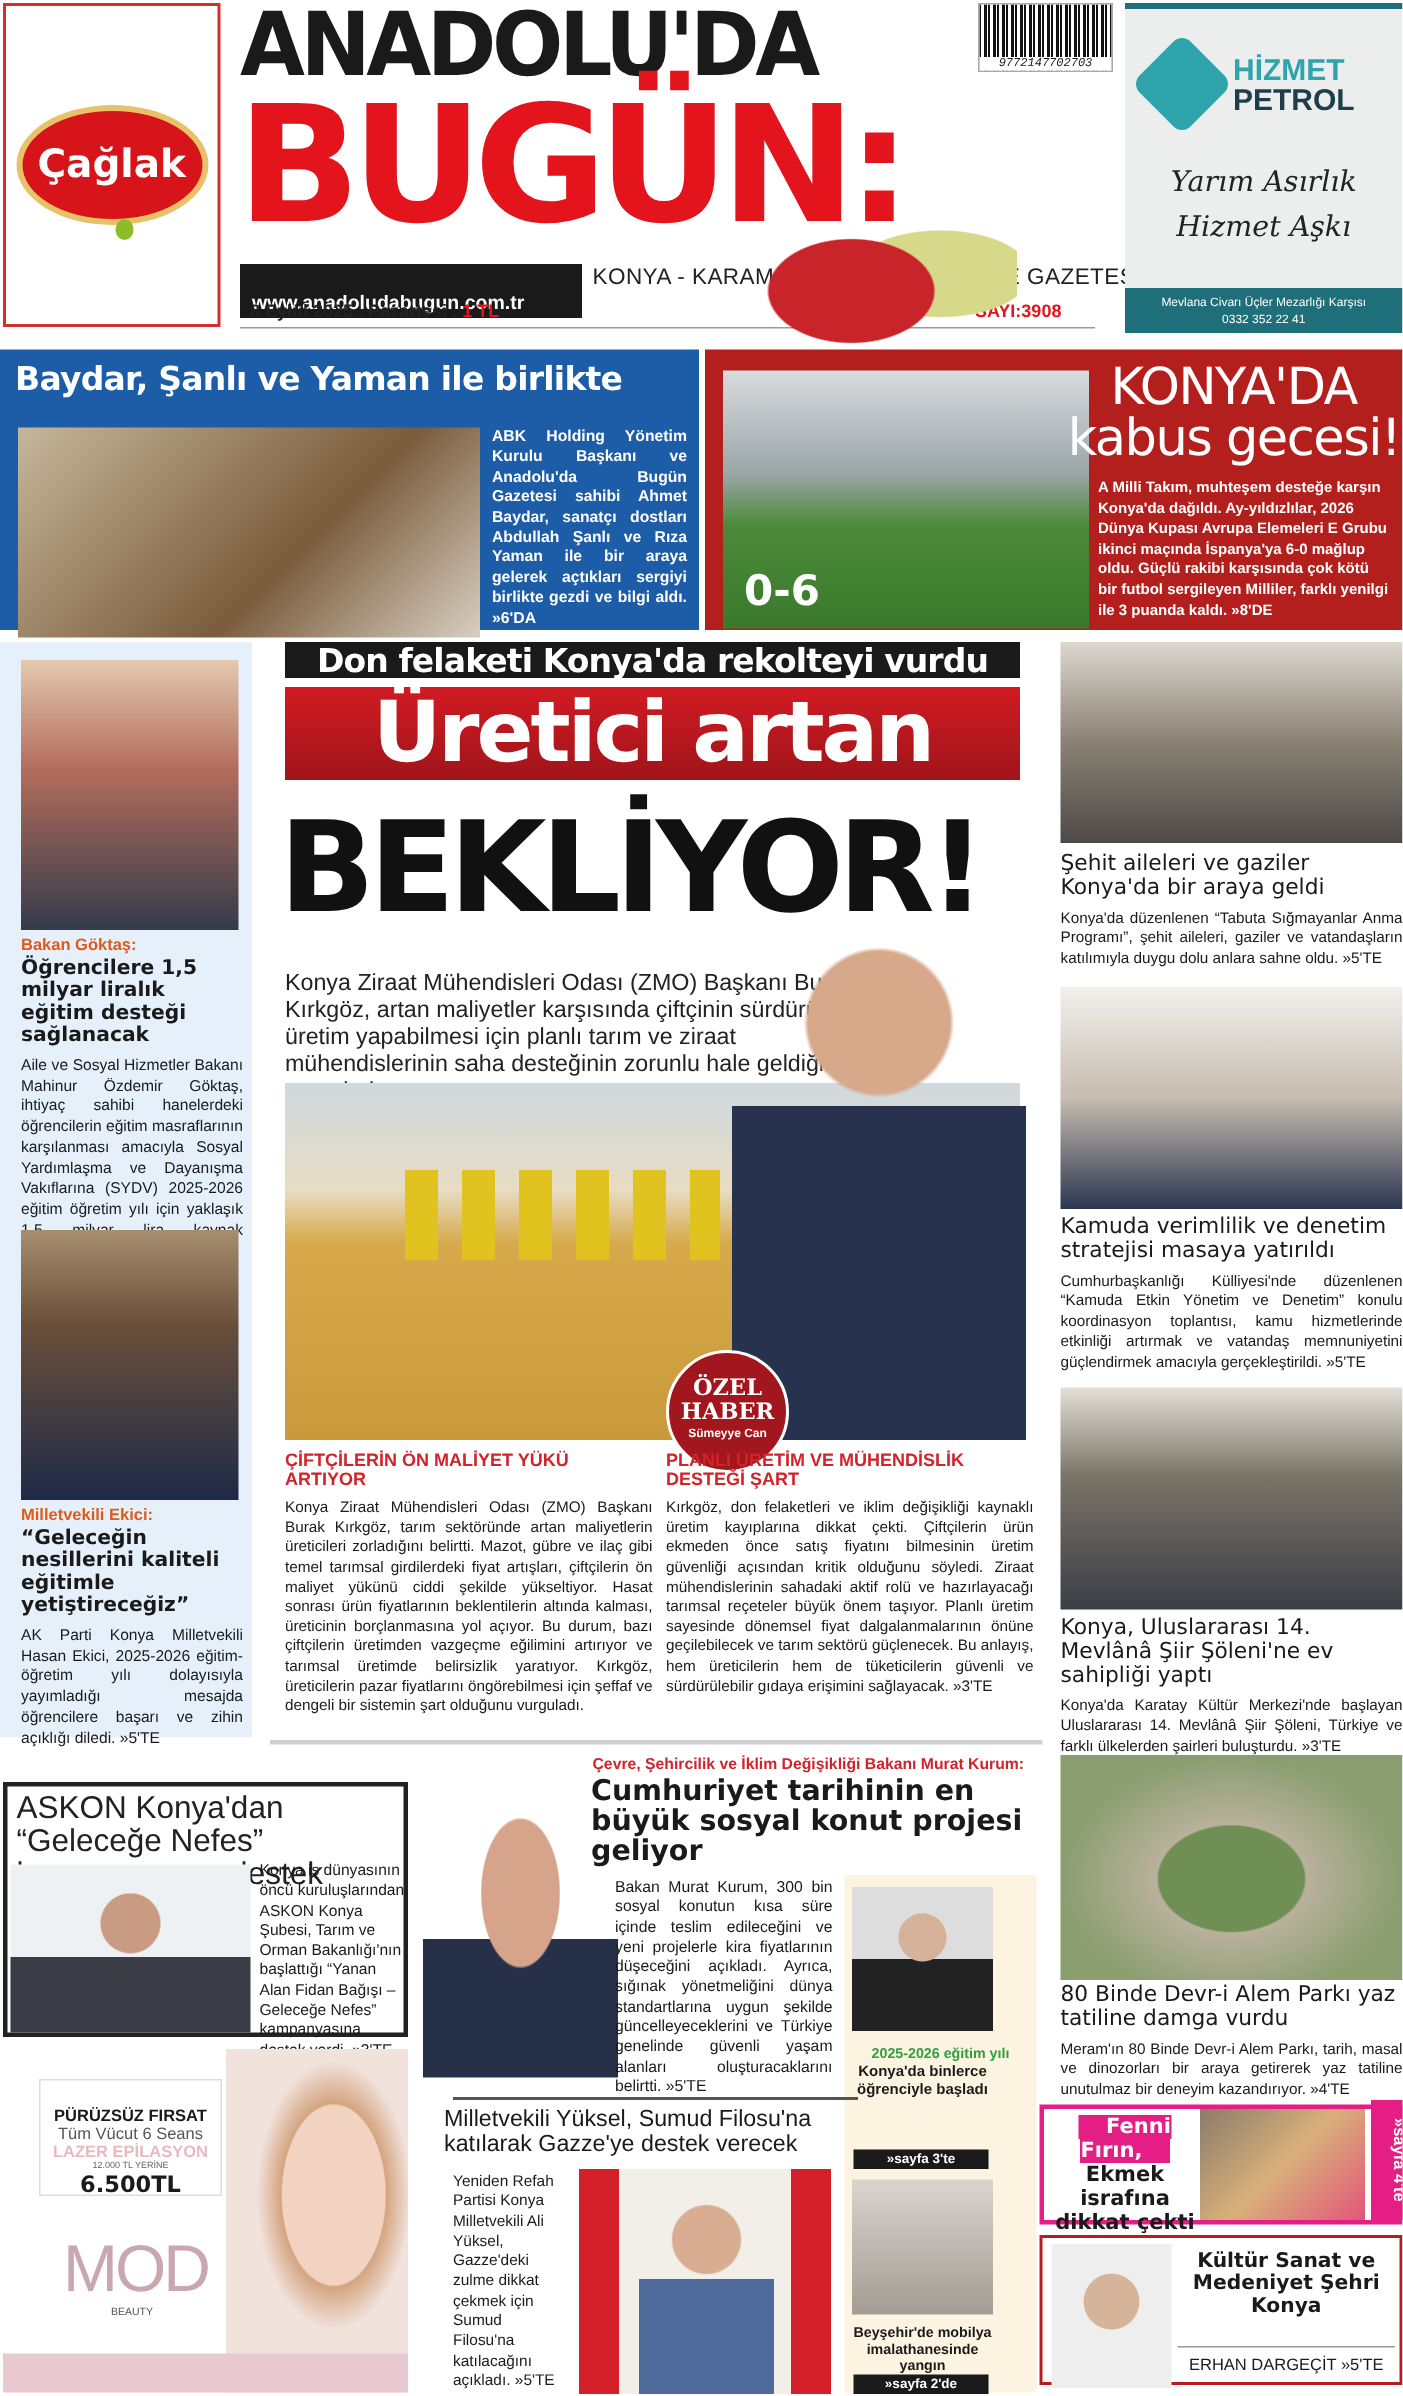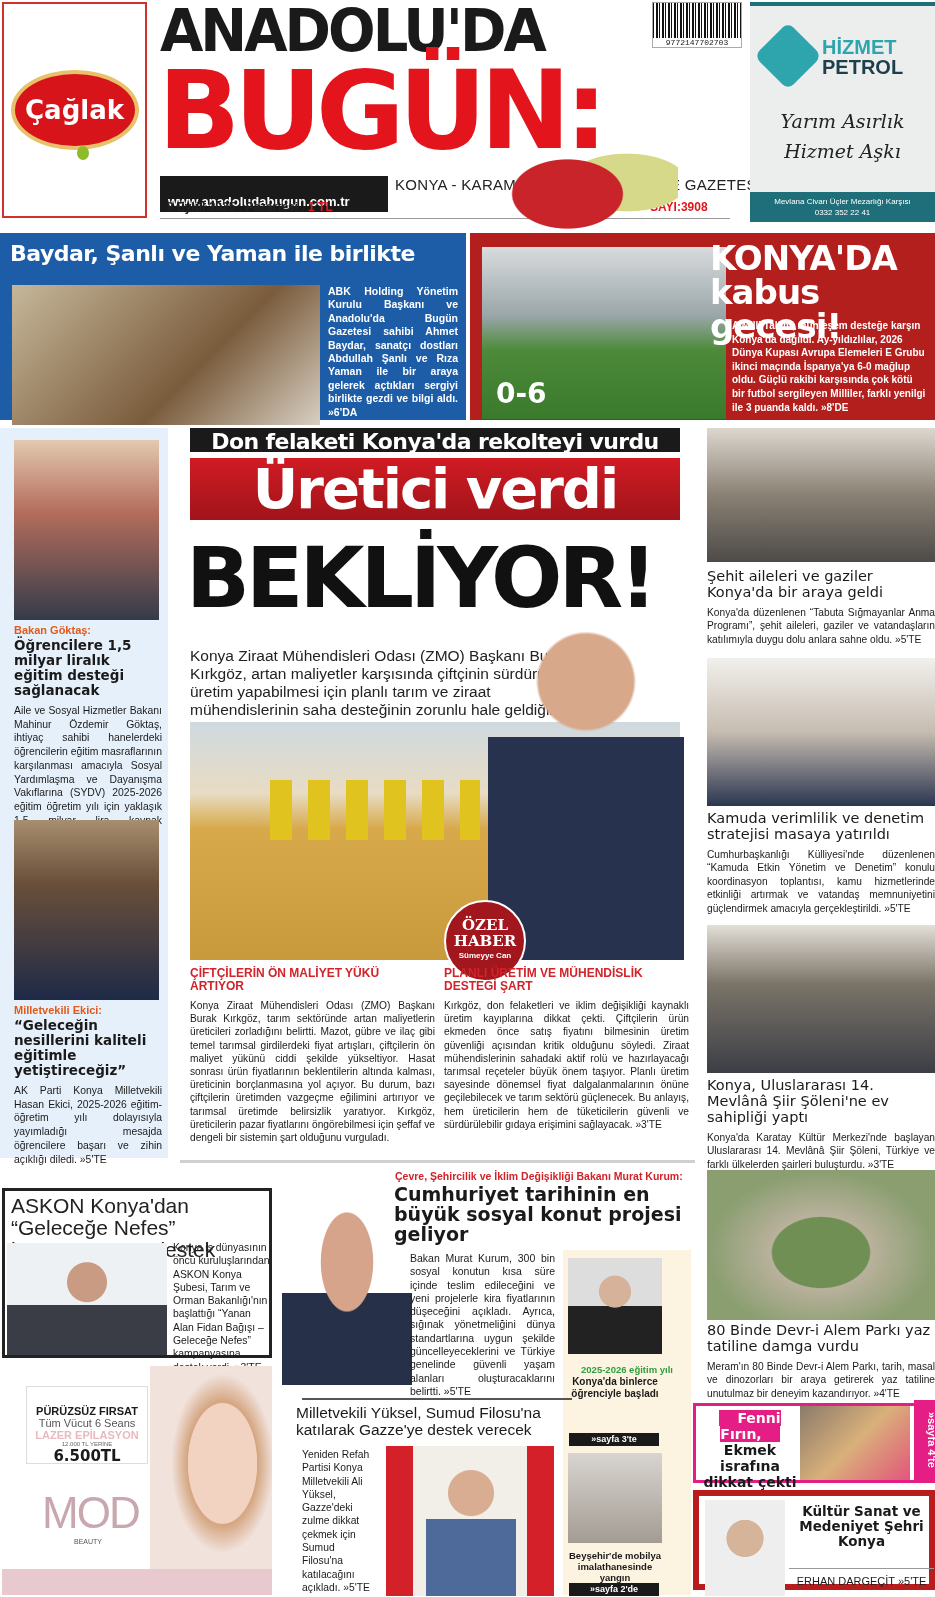--- a/index.html
+++ b/index.html
@@ -10,37 +10,37 @@
 .caglak .oval{width:128px;height:80px;border-radius:50%;background:#d7141a;border:4px solid #e8c26a;display:flex;align-items:center;justify-content:center;color:#fff;font-weight:bold;font-size:26px;font-family:"DejaVu Sans",sans-serif;position:relative}
 .caglak .drop{position:absolute;bottom:-14px;left:62px;width:12px;height:14px;background:#8dbb2a;border-radius:50% 50% 50% 50%}
 .title1{left:160px;top:2px;font-family:"DejaVu Sans",sans-serif;font-weight:900;font-size:56px;letter-spacing:-3px;color:#1a1a1a;line-height:58px;transform:scaleY(1.05)}
 .title2{left:158px;top:56px;font-family:"DejaVu Sans",sans-serif;font-weight:900;font-size:108px;letter-spacing:-6px;color:#e3141b;line-height:110px}
 .url{left:160px;top:176px;width:228px;height:20px;background:#1a1a1a;color:#fff;font-size:13px;font-weight:bold;padding:18px 8px}
 .region{left:395px;top:176px;font-size:15px;color:#222;letter-spacing:.3px}
 .dateline{left:160px;top:200px;font-size:12px;font-weight:bold;color:#222}
 .dateline .red{color:#e3141b}
 .sayi{left:650px;top:200px;font-size:12px;font-weight:bold;color:#e3141b}
 .hr1{left:160px;top:218px;width:570px;height:1px;background:#999}
-.barcode{left:652px;top:2px;width:90px;height:46px;border:1px solid #aaa;background:repeating-linear-gradient(90deg,#111 0 1px,#fff 1px 3px,#111 3px 5px,#fff 5px 6px);}
+.barcode{left:652px;top:2px;width:90px;height:46px;border:1px solid #aaa;background:repeating-linear-gradient(90deg,#111 0 1px,#fff 1px 3px,#111 3px 5px,#fff 5px 6px);font-style:italic;}
 .barcode span{position:absolute;bottom:0;left:0;right:0;background:#fff;font-size:8px;text-align:center;font-family:"Liberation Mono",monospace}
 .hizmet{left:750px;top:2px;width:185px;height:220px;background:#eceeee;border-top:4px solid #1f6f7a}
 .hizmet .logo{position:absolute;left:14px;top:26px;width:48px;height:48px;background:#2ea5ad;transform:rotate(45deg);border-radius:8px}
 .hizmet .name1{position:absolute;left:72px;top:30px;font-size:20px;font-weight:bold;color:#2ea5ad}
 .hizmet .name2{position:absolute;left:72px;top:50px;font-size:20px;font-weight:bold;color:#1d3e4a}
 .hizmet .slogan{position:absolute;left:0;right:0;top:100px;text-align:center;font-family:"DejaVu Serif",serif;font-style:italic;font-size:19px;color:#222;line-height:30px}
 .hizmet .addr{position:absolute;left:0;right:0;bottom:0;height:30px;background:#1f6f7a;color:#fff;font-size:8px;text-align:center;padding-top:4px;line-height:11px}
 
 .baydar{left:0;top:233px;width:466px;height:187px;background:#1d5da7}
 .baydar h2{position:absolute;left:10px;top:8px;color:#fff;font-family:"DejaVu Sans",sans-serif;font-weight:900;font-size:22px;letter-spacing:-.5px}
 .baydar .photo{position:absolute;left:12px;top:52px;width:308px;height:140px;background:linear-gradient(135deg,#c6b79a,#7a5c3c 60%,#d8cfc2)}
 .baydar p{position:absolute;left:328px;top:52px;width:130px;color:#fff;font-size:10.5px;font-weight:bold;line-height:13.4px;text-align:justify}
 .konya{left:470px;top:233px;width:465px;height:187px;background:#b21f1d}
 .konya .photo{position:absolute;left:12px;top:14px;width:244px;height:172px;background:linear-gradient(180deg,#d9dbde 0,#9aa6a8 40%,#4d8a3a 60%,#3a7a2c 100%)}
 .konya .score{position:absolute;left:26px;top:144px;color:#fff;font-family:"DejaVu Sans",sans-serif;font-weight:900;font-size:28px}
-.konya h2{position:absolute;left:240px;top:8px;width:225px;color:#fff;font-family:"DejaVu Sans",sans-serif;font-weight:700;font-size:34px;line-height:34px;text-align:left;letter-spacing:-1px}
+.konya h2{position:absolute;left:240px;top:8px;width:225px;color:#fff;font-family:"DejaVu Sans",sans-serif;font-weight:400;font-size:34px;line-height:34px;text-align:center;letter-spacing:-1px}
 .konya p{position:absolute;left:262px;top:86px;width:196px;color:#fff;font-size:10px;font-weight:bold;line-height:13.6px}
 .players{left:508px;top:125px;width:170px;height:115px;background:radial-gradient(ellipse at 35% 60%,#c9242a 0 35%,transparent 36%),radial-gradient(ellipse at 70% 50%,#d6d98a 0 35%,transparent 36%)}
 
 .leftcol{left:0;top:428px;width:168px;height:730px;background:#e6f0fb}
 .lphoto1{left:14px;top:440px;width:145px;height:180px;background:linear-gradient(180deg,#e3c9b0,#b46d5c 40%,#343b4a)}
 .lphoto2{left:14px;top:820px;width:145px;height:180px;background:linear-gradient(180deg,#a78e6e,#6a4f3a 35%,#1e2a47)}
 .kicker{font-size:11px;font-weight:bold;color:#e05a1a}
 .lh{font-family:"DejaVu Sans",sans-serif;font-weight:bold;font-size:13.5px;line-height:15px;color:#1a1a1a;margin-top:2px}
 .lp{font-size:10.4px;line-height:13.7px;color:#1a1a1a;margin-top:6px;text-align:justify}
 .lblock{left:14px;width:148px}
@@ -60,21 +60,21 @@
 .rphoto{left:707px;width:228px;background:linear-gradient(180deg,#ddd7cf,#8a8174 50%,#4d4a48)}
 .rh{font-family:"DejaVu Sans",sans-serif;font-size:14.5px;line-height:16px;color:#1a1a1a}
 .rp{font-size:10.2px;line-height:13.4px;color:#1a1a1a;margin-top:6px;text-align:justify}
 .rblock{left:707px;width:228px}
 .fenni{left:693px;top:1403px;width:242px;height:80px;background:#e51e85;padding:3px}
 .fenni .inner{width:100%;height:100%;background:#fff;position:relative}
 .fenni .t{position:absolute;left:4px;top:4px;width:100px;text-align:center;font-family:"DejaVu Sans",sans-serif;font-weight:900;font-size:14px;line-height:16px}
 .fenni .t .pink{background:#e51e85;color:#fff;padding:0 18px}
 .fenni .ph{position:absolute;left:104px;top:0;width:110px;height:74px;background:linear-gradient(135deg,#8b7b6a,#d9b07a 50%,#e2567a)}
 .fenni .side{position:absolute;right:-3px;top:-3px;width:24px;height:80px;background:#e51e85;color:#fff;writing-mode:vertical-rl;font-weight:bold;font-size:11px;text-align:center}
-.dargecit{left:693px;top:1490px;width:242px;height:100px;border:6px solid #b91c1c}
+.dargecit{left:693px;top:1490px;width:242px;height:100px;border:2px solid #b91c1c}
 .dargecit .ph{position:absolute;left:6px;top:4px;width:80px;height:96px;background:radial-gradient(circle at 50% 40%,#d5b49a 0 26%,#eee 27%)}
 .dargecit .t{position:absolute;left:90px;top:8px;width:145px;text-align:center;font-family:"DejaVu Sans",sans-serif;font-weight:bold;font-size:13.5px;line-height:15px}
 .dargecit .by{position:absolute;left:90px;top:72px;width:145px;border-top:1px solid #999;text-align:center;font-size:11px;padding-top:6px}
 
 .askon{left:2px;top:1188px;width:270px;height:170px;border:3px solid #222}
 .askon h3{position:absolute;left:6px;top:4px;font-size:21px;font-weight:normal;line-height:22px;color:#222}
 .askon .ph{position:absolute;left:2px;top:52px;width:160px;height:112px;background:radial-gradient(circle at 50% 35%,#c99b82 0 18%,transparent 19%),linear-gradient(180deg,#eef1f4 0 55%,#3a3d46 55%)}
 .askon p{position:absolute;left:168px;top:50px;width:98px;font-size:10.4px;line-height:13.3px}
 .mod{left:2px;top:1366px;width:270px;height:229px;background:linear-gradient(90deg,#fff 0 55%,#f1e2dc 55%)}
 .mod .box{position:absolute;left:24px;top:20px;width:122px;height:78px;border:1px solid #ddd;text-align:center;background:#fff}
@@ -162,21 +162,21 @@
   <div class="lp">Aile ve Sosyal Hizmetler Bakanı Mahinur Özdemir Göktaş, ihtiyaç sahibi hanelerdeki öğrencilerin eğitim masraflarının karşılanması amacıyla Sosyal Yardımlaşma ve Dayanışma Vakıflarına (SYDV) 2025-2026 eğitim öğretim yılı için yaklaşık 1,5 milyar lira kaynak aktardıklarını açıkladı. »5'TE</div>
 </div>
 <div class="abs lphoto2"></div>
 <div class="abs lblock" style="top:1004px">
   <div class="kicker">Milletvekili Ekici:</div>
   <div class="lh">“Geleceğin nesillerini kaliteli eğitimle yetiştireceğiz”</div>
   <div class="lp">AK Parti Konya Milletvekili Hasan Ekici, 2025-2026 eğitim-öğretim yılı dolayısıyla yayımladığı mesajda öğrencilere başarı ve zihin açıklığı diledi. »5'TE</div>
 </div>
 
 <div class="abs kick-black">Don felaketi Konya'da rekolteyi vurdu</div>
-<div class="abs red-banner">Üretici verdi</div>
+<div class="abs red-banner">Üretici artan</div>
 <div class="abs bekliyor">BEKLİYOR!</div>
 <div class="abs lead">Konya Ziraat Mühendisleri Odası (ZMO) Başkanı Burak Kırkgöz, artan maliyetler karşısında çiftçinin sürdürülebilir üretim yapabilmesi için planlı tarım ve ziraat mühendislerinin saha desteğinin zorunlu hale geldiğini vurguladı</div>
 <div class="abs field"></div>
 <div class="abs combines"></div>
 <div class="abs man"></div>
 <div class="abs ozel"><span>ÖZEL HABER</span><small>Sümeyye Can</small></div>
 
 <div class="abs" style="left:190px;top:967px;width:245px">
   <div class="subh">ÇİFTÇİLERİN ÖN MALİYET YÜKÜ ARTIYOR</div>
   <div class="cpara">Konya Ziraat Mühendisleri Odası (ZMO) Başkanı Burak Kırkgöz, tarım sektöründe artan maliyetlerin üreticileri zorladığını belirtti. Mazot, gübre ve ilaç gibi temel tarımsal girdilerdeki fiyat artışları, çiftçilerin ön maliyet yükünü ciddi şekilde yükseltiyor. Hasat sonrası ürün fiyatlarının beklentilerin altında kalması, üreticinin borçlanmasına yol açıyor. Bu durum, bazı çiftçilerin üretimden vazgeçme eğilimini artırıyor ve tarımsal üretimde belirsizlik yaratıyor. Kırkgöz, üreticilerin pazar fiyatlarını öngörebilmesi için şeffaf ve dengeli bir sistemin şart olduğunu vurguladı.</div>

